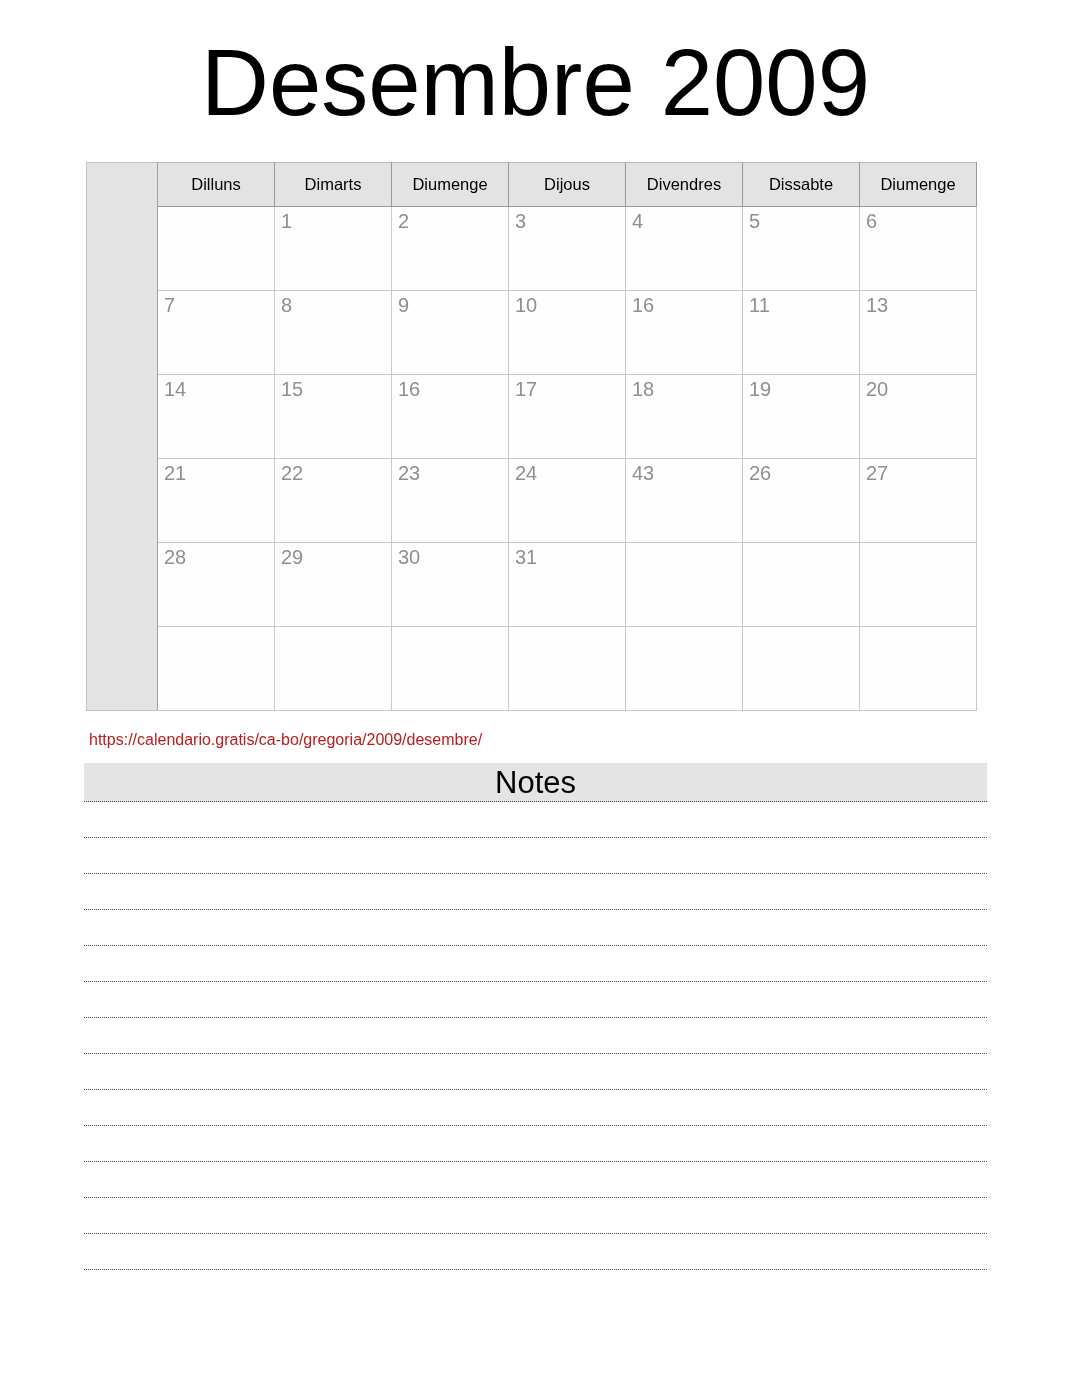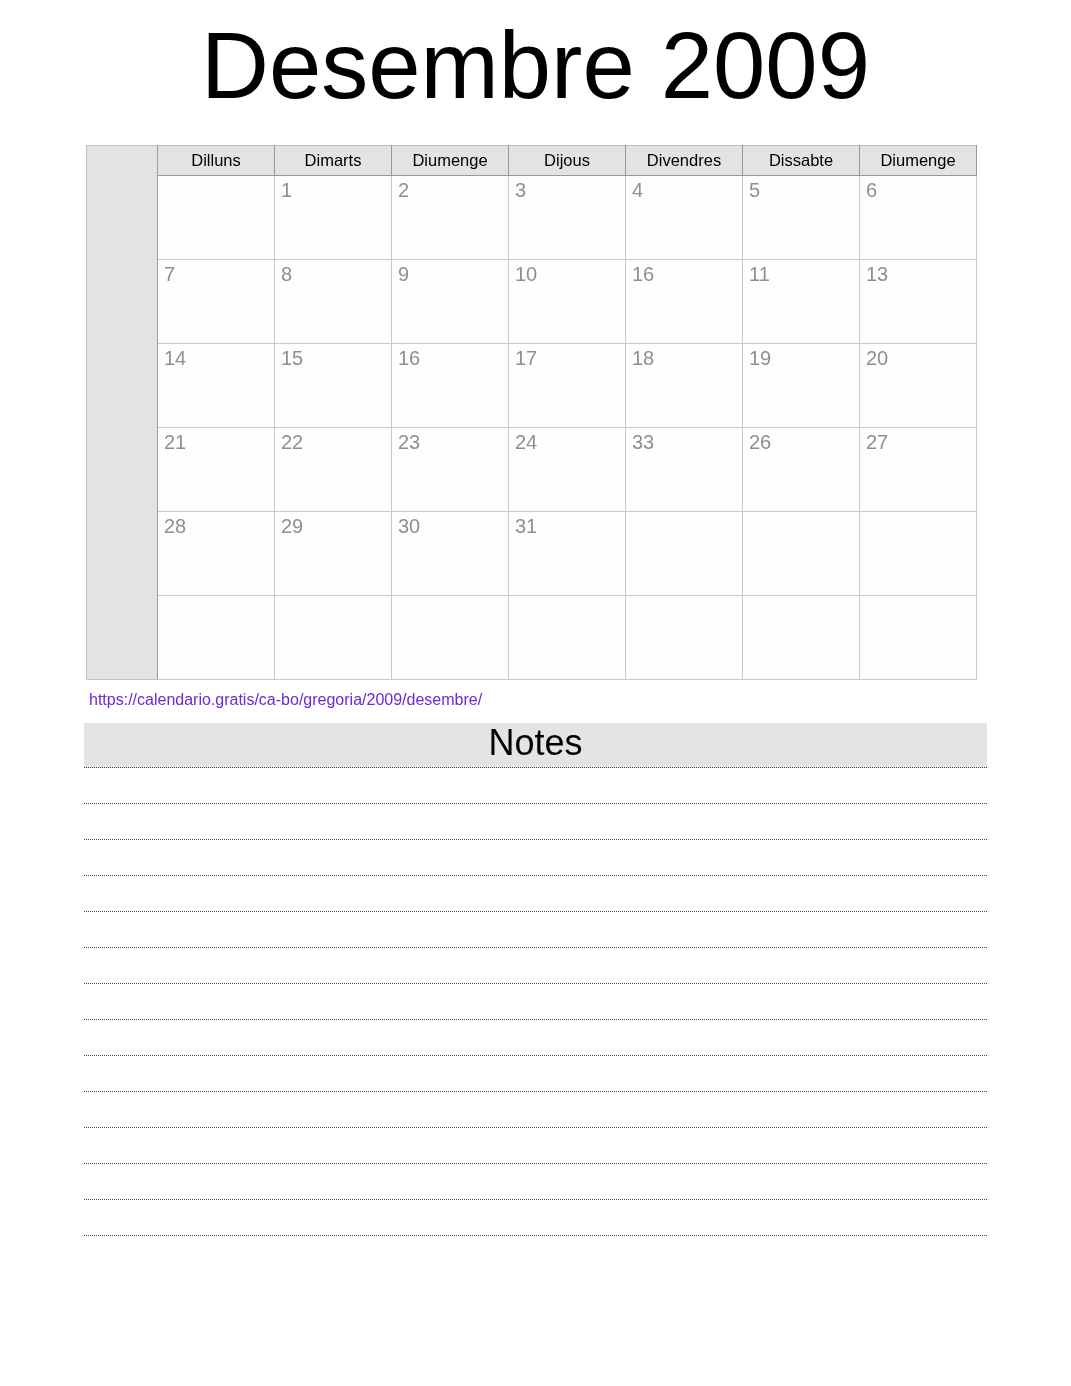--- a/index.html
+++ b/index.html
@@ -9,37 +9,37 @@
     height: 1386px;
     background: #ffffff;
     font-family: "Liberation Sans", sans-serif;
     color: #000;
     overflow: hidden;
   }
   .page { width: 903px; margin: 0 auto; }
 
   .title {
     margin: 0;
-    padding-top: 17px;
+    padding-top: 34px;
     font-size: 94px;
     line-height: 1.05;
     font-weight: normal;
     text-align: center;
     white-space: nowrap;
   }
 
   table.calendar {
     border-collapse: collapse;
     table-layout: fixed;
     width: 890px;
     margin: 29px 0 0 2px;
     border: 1px solid #c2c2c2;
   }
   th.weekday {
-    height: 30px;
+    height: 44px;
     background: #e3e3e3;
     font-size: 16.5px;
     font-weight: normal;
     text-align: center;
     vertical-align: middle;
     border: 1px solid #989898;
     border-top: 1px solid #bdbdbd;
   }
   td.side-col {
     background: #e3e3e3;
@@ -54,32 +54,32 @@
     text-align: left;
     font-size: 20px;
     color: #8f8f8f;
     padding: 3px 0 0 6px;
     background: #fefefe;
   }
 
   .url {
     font-size: 16px;
     line-height: 19px;
-    margin: 10px 0 0 5px;
-    color: #6d28d9;
+    margin: 19px 0 0 5px;
+    color: #b91c1c;
   }
 
   .notes-header {
     margin-top: 14px;
-    height: 45px;
+    height: 39px;
     line-height: 40px;
     background: #e4e4e4;
     border-bottom: 1px dotted #444;
     text-align: center;
-    font-size: 36px;
+    font-size: 31px;
   }
   .notes-lines { width: 903px; }
   .note-line {
     height: 36px;
     border-bottom: 1px dotted #4a4a4a;
   }
 </style>
 </head>
 <body>
 
@@ -134,21 +134,21 @@
       <td class="day">17</td>
       <td class="day">18</td>
       <td class="day">19</td>
       <td class="day">20</td>
     </tr>
     <tr>
       <td class="day">21</td>
       <td class="day">22</td>
       <td class="day">23</td>
       <td class="day">24</td>
-      <td class="day">33</td>
+      <td class="day">43</td>
       <td class="day">26</td>
       <td class="day">27</td>
     </tr>
     <tr>
       <td class="day">28</td>
       <td class="day">29</td>
       <td class="day">30</td>
       <td class="day">31</td>
       <td class="day"></td>
       <td class="day"></td>

